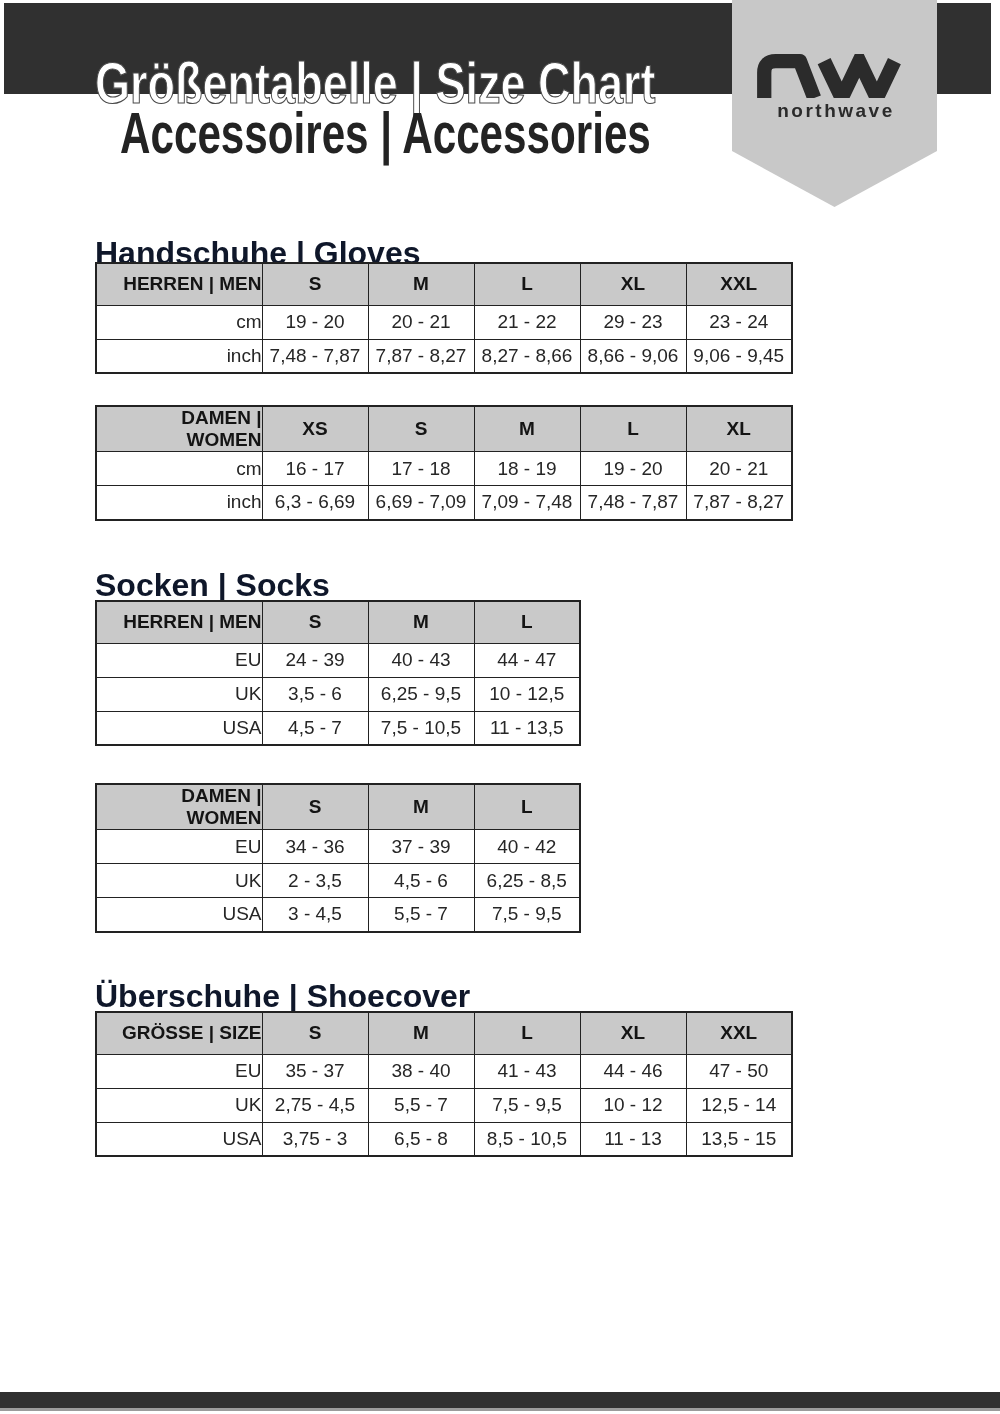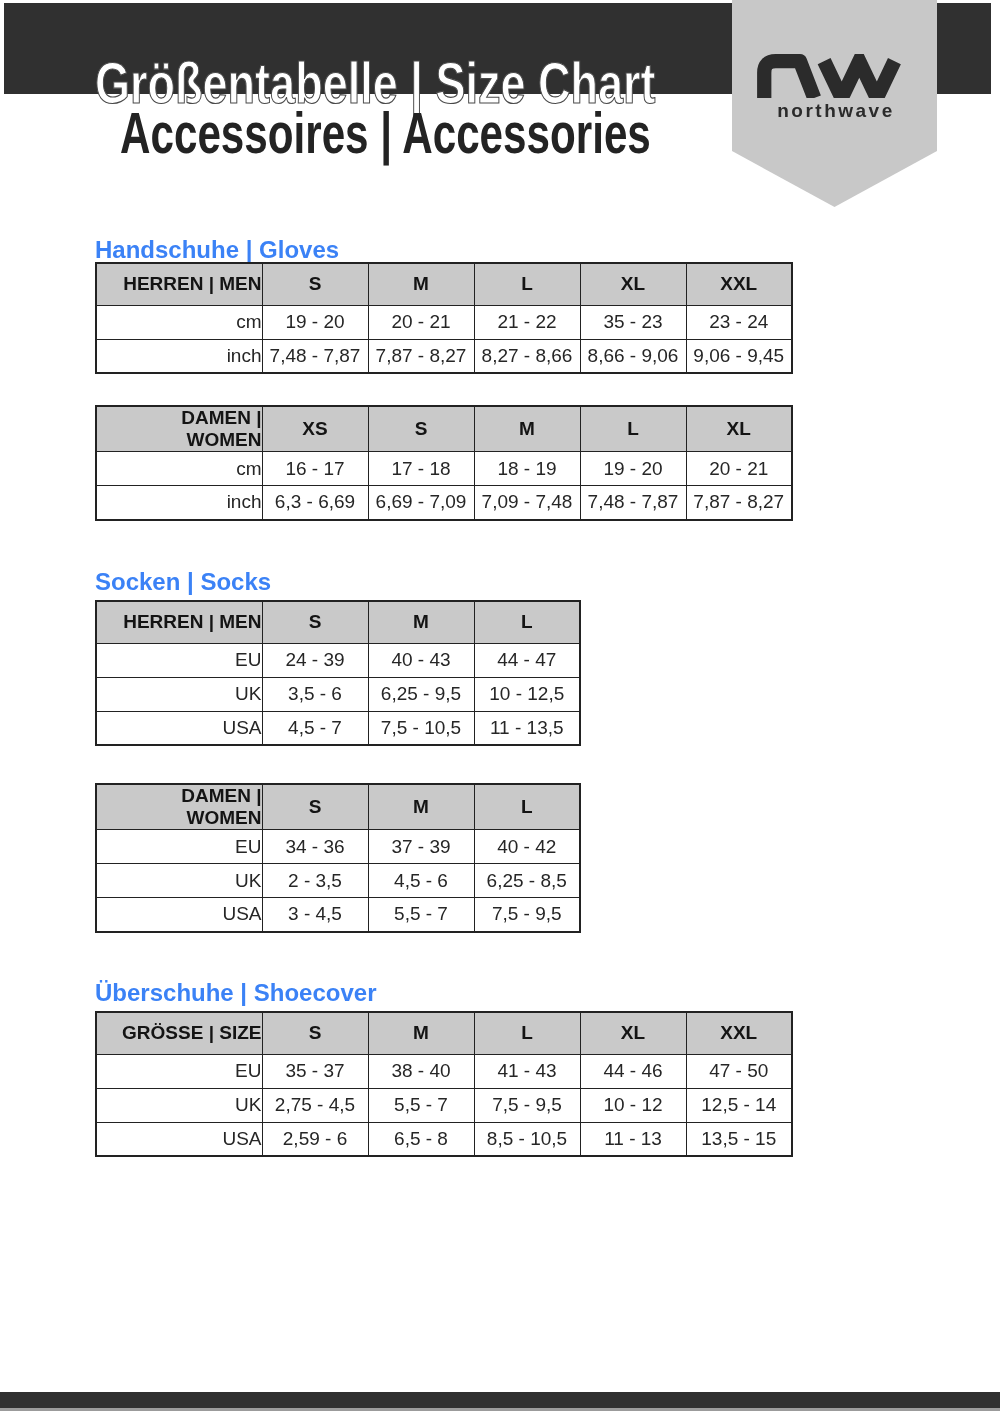--- a/index.html
+++ b/index.html
@@ -28,22 +28,22 @@
   .badge{
     position:absolute;left:732px;top:0;width:205px;height:207px;background:var(--badge);z-index:2;
     clip-path:polygon(0 0,100% 0,100% 73%,50% 100%,0 73%);
   }
   .badge svg{position:absolute;left:24px;top:54px;}
   .wordmark{
     position:absolute;left:0;top:100px;width:208px;text-align:center;
     font-size:19px;font-weight:bold;letter-spacing:2.5px;color:#2b2b2b;white-space:nowrap;
   }
   .section-title{
-    position:absolute;left:95px;font-size:24px;font-weight:bold;line-height:1.05;
-    color:#3b82f6;white-space:nowrap;
+    position:absolute;left:95px;font-size:32px;font-weight:bold;line-height:1.05;
+    color:#0f172a;white-space:nowrap;
   }
   #title-gloves{top:237px;}
   #title-socks{top:569px;}
   #title-shoecover{top:980px;}
   table.size-table{
     position:absolute;border-collapse:collapse;table-layout:fixed;
     border:2px solid var(--table_border);font-size:19px;color:#262626;
   }
   #tbl-gloves-men{left:95px;top:262px;width:696px;}
   #tbl-gloves-women{left:95px;top:405px;width:696px;}
@@ -100,21 +100,21 @@
       <th>M</th>
       <th>L</th>
       <th>XL</th>
       <th>XXL</th>
     </tr>
     <tr>
       <td class="lbl">cm</td>
       <td>19 - 20</td>
       <td>20 - 21</td>
       <td>21 - 22</td>
-      <td>35 - 23</td>
+      <td>29 - 23</td>
       <td>23 - 24</td>
     </tr>
     <tr>
       <td class="lbl">inch</td>
       <td>7,48 - 7,87</td>
       <td>7,87 - 8,27</td>
       <td>8,27 - 8,66</td>
       <td>8,66 - 9,06</td>
       <td>9,06 - 9,45</td>
     </tr>
@@ -261,21 +261,21 @@
     <tr>
       <td class="lbl">UK</td>
       <td>2,75 - 4,5</td>
       <td>5,5 - 7</td>
       <td>7,5 - 9,5</td>
       <td>10 - 12</td>
       <td>12,5 - 14</td>
     </tr>
     <tr>
       <td class="lbl">USA</td>
-      <td>2,59 - 6</td>
+      <td>3,75 - 3</td>
       <td>6,5 - 8</td>
       <td>8,5 - 10,5</td>
       <td>11 - 13</td>
       <td>13,5 - 15</td>
     </tr>
   </tbody>
     </table>
 
   <div class="footer-bar"></div>
 

